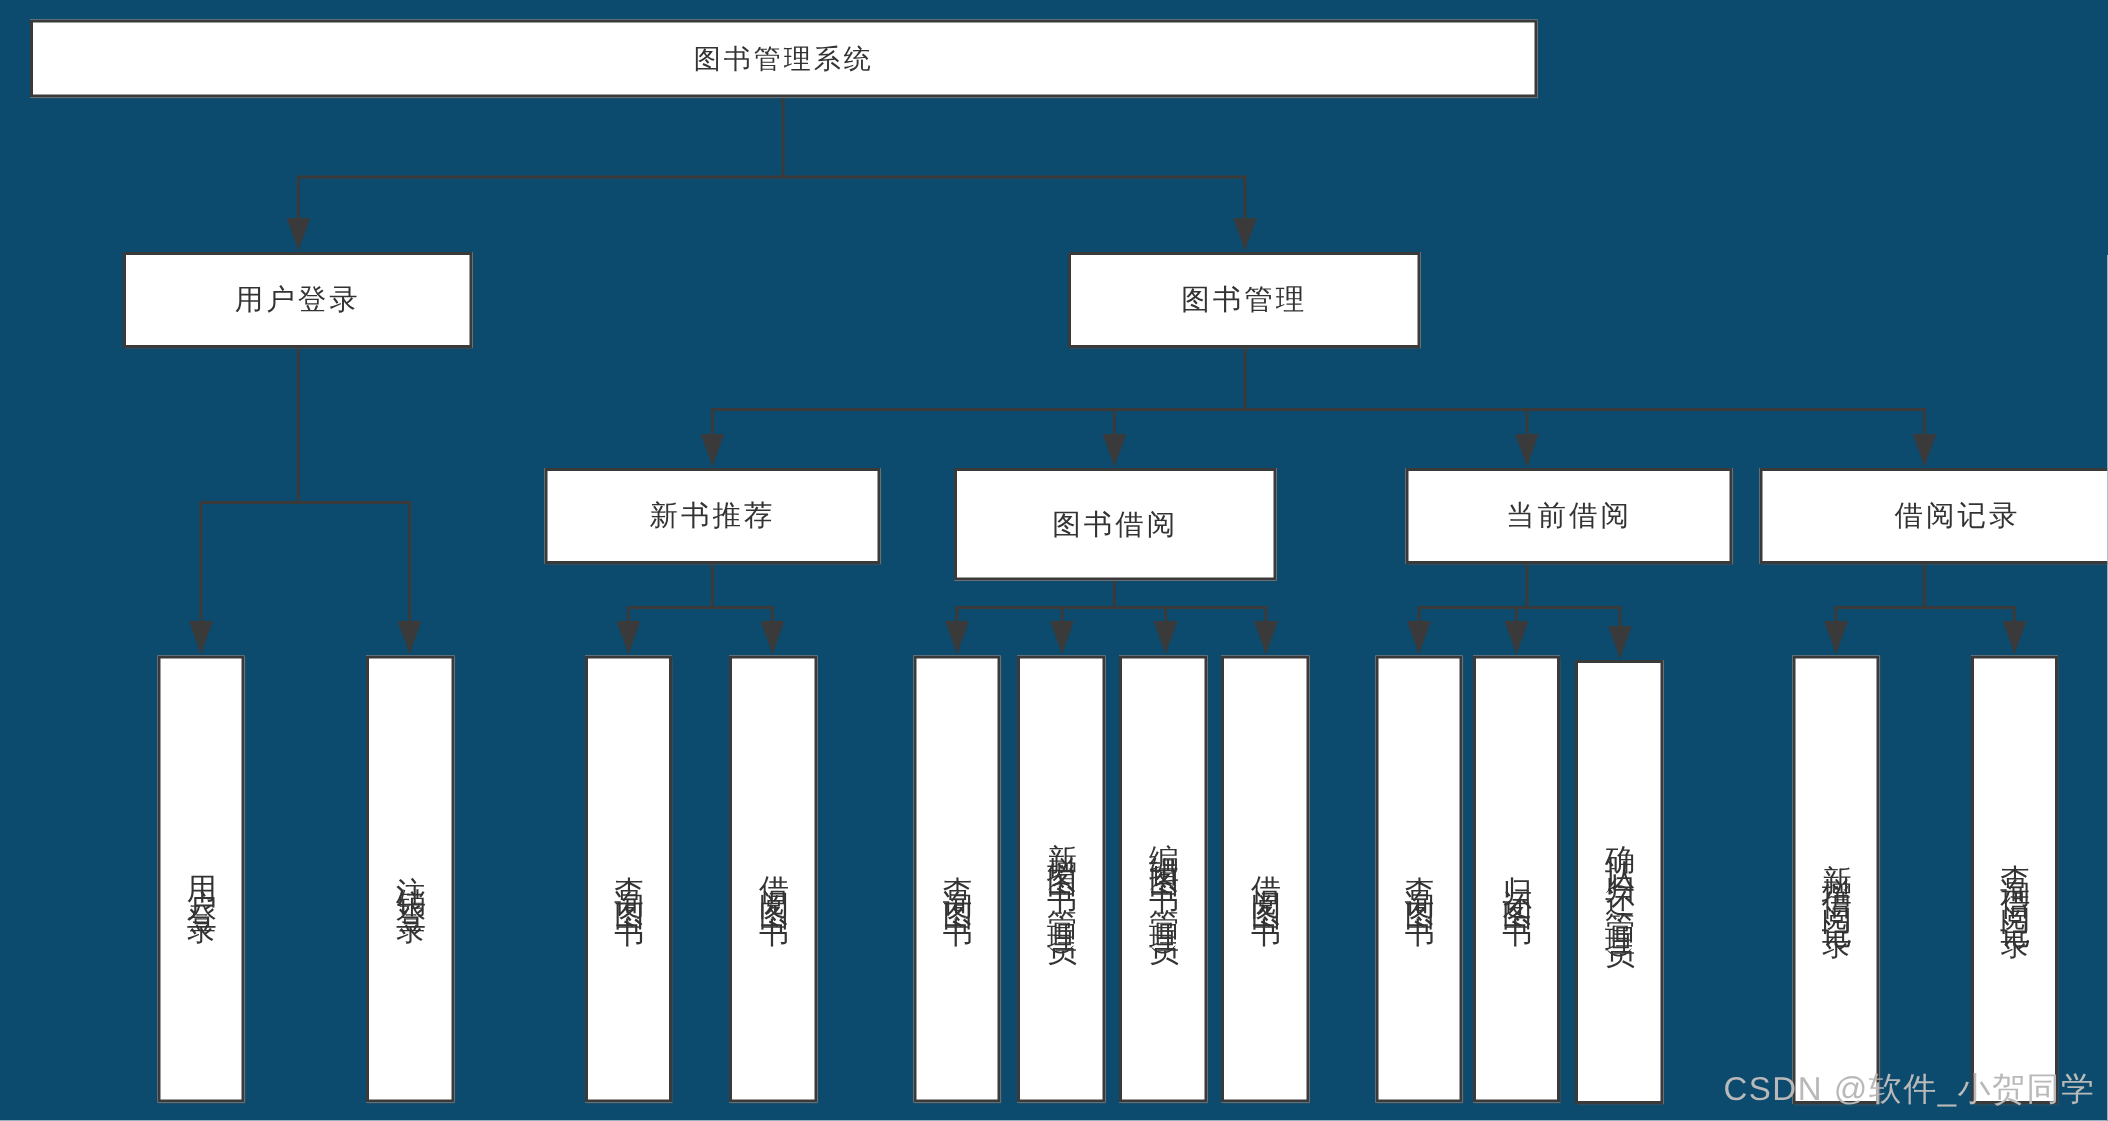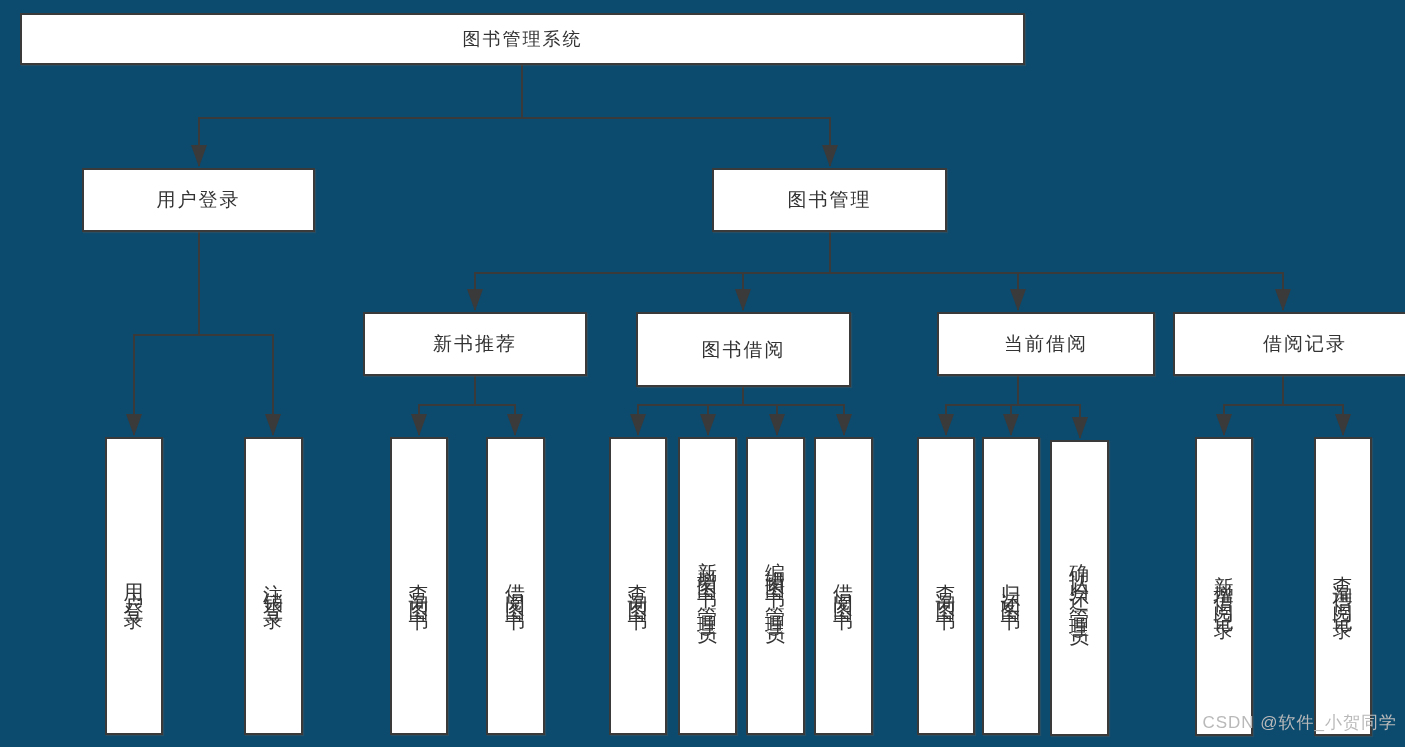--- a/index.html
+++ b/index.html
@@ -44,21 +44,21 @@
   .leaf {
     writing-mode: vertical-rl;
     font-size: 20px;
     letter-spacing: 9px;
     line-height: 1;
   }
   .watermark {
     position: absolute;
     right: 8px;
     top: 711px;
-    font-size: 17px;
+    font-size: 22px;
     letter-spacing: 1px;
     color: #b9b9b9;
     white-space: nowrap;
   }
 </style>
 </head>
 <body>
 
 <div class="canvas">
 

